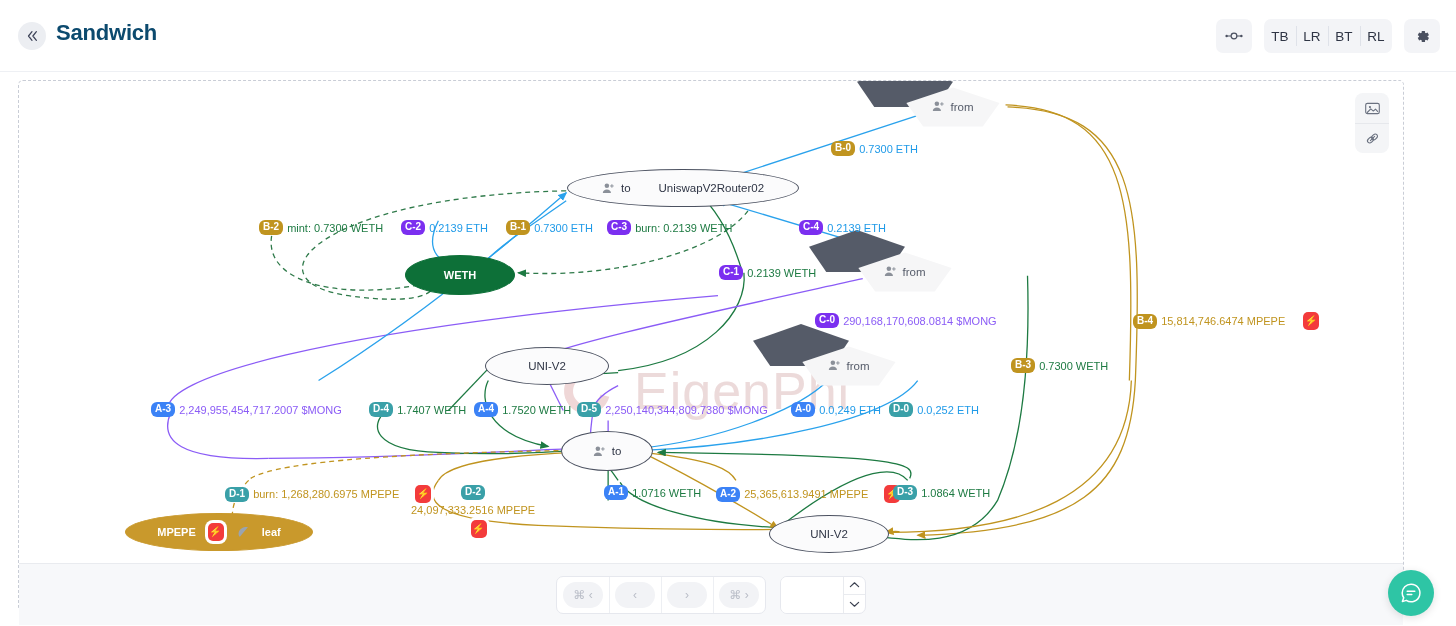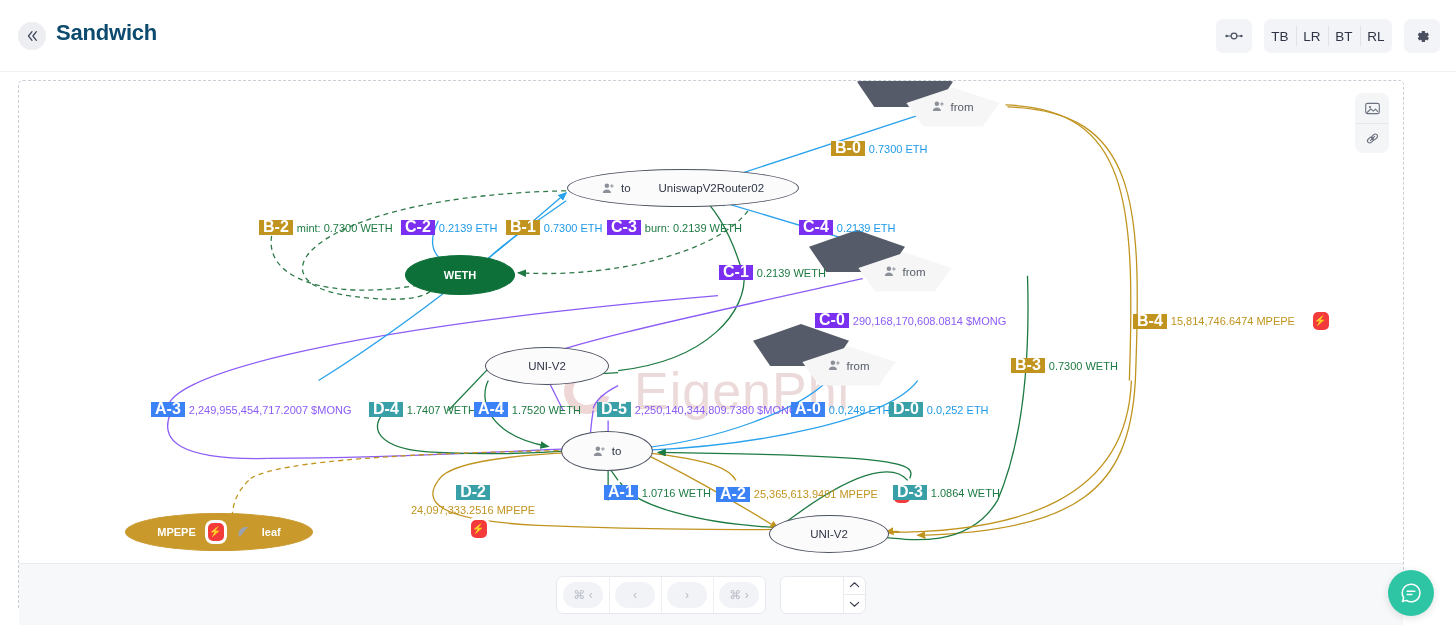--- a/index.html
+++ b/index.html
@@ -96,22 +96,22 @@
   }
 
   .person-ico { display: inline-block; width: 13px; height: 13px; }
 
   
   .edge-label {
     position: absolute; display: flex; align-items: center; gap: 4px;
     font-size: 11px; white-space: nowrap; background: transparent;
   }
   .tag {
-    display: inline-block; padding: 1px 4px 2px 4px; border-radius: 0;
-    color: #ffffff; font-size: 16px; font-weight: bold; line-height: 12px;
+    display: inline-block; padding: 1px 4px 2px 4px; border-radius: 6px;
+    color: #ffffff; font-size: 10px; font-weight: bold; line-height: 12px;
   }
   .tag-purple { background: #7b2ff0; }
   .tag-gold   { background: #c0941f; }
   .tag-teal   { background: #3aa0a8; }
   .tag-green  { background: #3b82f6; }
   .lbl-blue   { color: #1f9ae8; }
   .lbl-purple { color: #8b5cf6; }
   .lbl-gold   { color: #c0941f; }
   .lbl-green  { color: #1d7a42; }
 
@@ -442,35 +442,40 @@
   <div class="edge-label" style="left:350px; top:321px;">
     <span class="tag tag-teal">D-4</span>
     <span class="lbl-green">1.7407 WETH</span>
   </div>
 
   <div class="edge-label" style="left:455px; top:321px;">
     <span class="tag tag-green">A-4</span>
     <span class="lbl-green">1.7520 WETH</span>
   </div>
 
-  <div class="edge-label" style="left:558px; top:321px;margin-left:20px;">
+  <div class="edge-label" style="left:558px; top:321px;">
     <span class="tag tag-teal">D-5</span>
     <span class="lbl-purple">2,250,140,344,809.7380 $MONG</span>
   </div>
 
   <div class="edge-label" style="left:772px; top:321px;">
     <span class="tag tag-green">A-0</span>
     <span class="lbl-blue">0.0,249 ETH</span>
   </div>
 
   <div class="edge-label" style="left:870px; top:321px;">
     <span class="tag tag-teal">D-0</span>
     <span class="lbl-blue">0.0,252 ETH</span>
   </div>
 
+  <div class="edge-label" style="left:206px; top:404px;">
+    <span class="tag tag-teal">D-1</span>
+    <span class="lbl-gold">burn: 1,268,280.6975 MPEPE</span>
+    <span class="flash" style="margin-left:12px;">⚡</span>
+  </div>
 
   <div class="edge-label" style="left:392px; top:404px;flex-direction:column;">
     <span class="tag tag-teal">D-2</span>
     <span class="lbl-gold">24,097,333.2516 MPEPE</span>
     <span class="flash" style="margin-left:12px;">⚡</span>
   </div>
 
   <div class="edge-label" style="left:585px; top:404px;">
     <span class="tag tag-green">A-1</span>
     <span class="lbl-green">1.0716 WETH</span>

